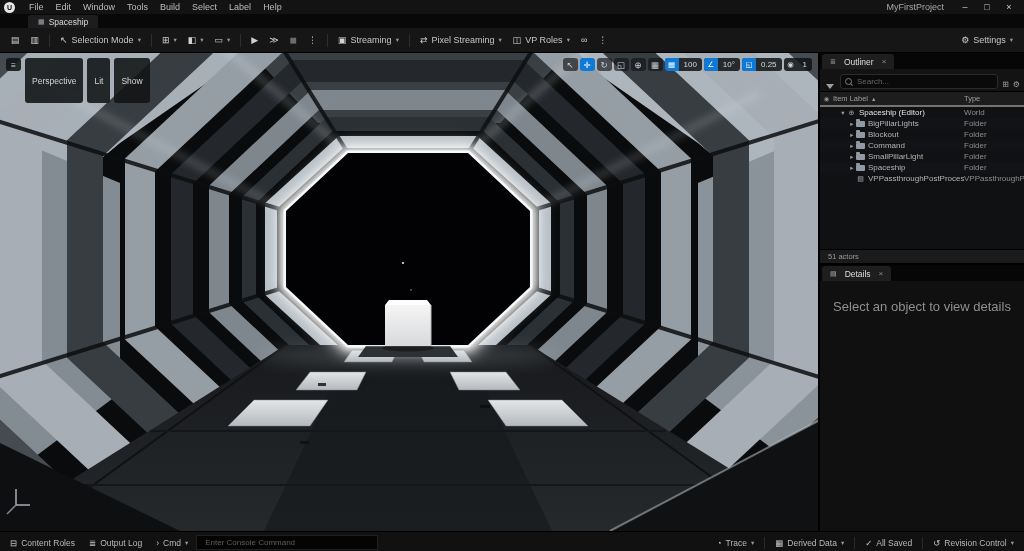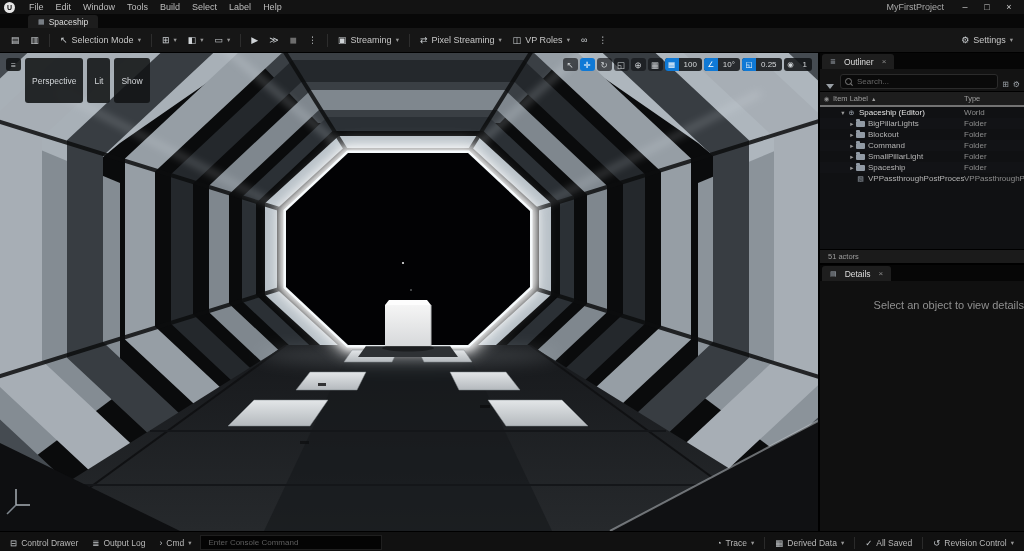--- a/index.html
+++ b/index.html
@@ -86,21 +86,21 @@
   .ficon{width:9px;height:6px;background:#919aa4;border-radius:1px;position:relative;margin-right:3px;flex:none;}
   .ficon::before{content:'';position:absolute;top:-2px;left:0;width:4px;height:2px;background:#919aa4;
                  border-radius:1px 1px 0 0;}
   .gicon{width:9px;margin-right:3px;font-size:7px;color:#9aa3ad;text-align:center;flex:none;}
   .orow .lbl{flex:1;white-space:nowrap;overflow:hidden;}
   .orow .lbl.strong{color:#e2e2e2;}
   .orow .typ{width:60px;flex:none;white-space:nowrap;overflow:hidden;color:#8d8d8d;}
   .actorsbar{height:13px;background:#1b1b1b;border-top:1px solid #000;font-size:7.5px;color:#9c9c9c;
              display:flex;align-items:center;padding-left:8px;flex:none;}
   .details{flex:1;display:flex;flex-direction:column;background:#101010;border-top:2px solid #000;}
-  .detailsbody{flex:1;text-align:right;padding-top:18px;font-size:11px;color:#8f8f8f;}
+  .detailsbody{flex:1;text-align:center;padding-top:18px;font-size:13px;color:#8f8f8f;}
 
   
   .statusbar{height:21px;background:#111;border-top:1px solid #000;display:flex;align-items:center;
              padding:0 4px;gap:2px;font-size:8.5px;flex:none;}
   .sbtn{display:flex;align-items:center;gap:4px;padding:2px 6px;color:#b9b9b9;border-radius:3px;}
   .sbtn .ic{font-size:8.5px;color:#c4c8cb;}
   .console{width:168px;height:13px;background:#040404;border:1px solid #1f1f1f;border-radius:0;
            display:flex;align-items:center;padding:0 6px;flex:none;}
   .console input{flex:1;background:transparent;border:0;outline:0;color:#9a9a9a;font-size:8px;
                  font-family:"Liberation Sans",sans-serif;min-width:0;}
@@ -458,21 +458,21 @@
           </div>
         </div>
         <div class="detailsbody">Select an object to view details</div>
       </div>
     </div>
   </div>
 
   <div class="statusbar">
     <div class="sbtn">
       <span class="ic">⊟</span>
-      <span>Control Drawer</span>
+      <span>Content Roles</span>
     </div>
     <div class="sbtn">
       <span class="ic">≣</span>
       <span>Output Log</span>
     </div>
     <div class="sbtn">
       <span class="ic">›</span>
       <span>Cmd</span>
       <span class="caret">▾</span>
     </div>

